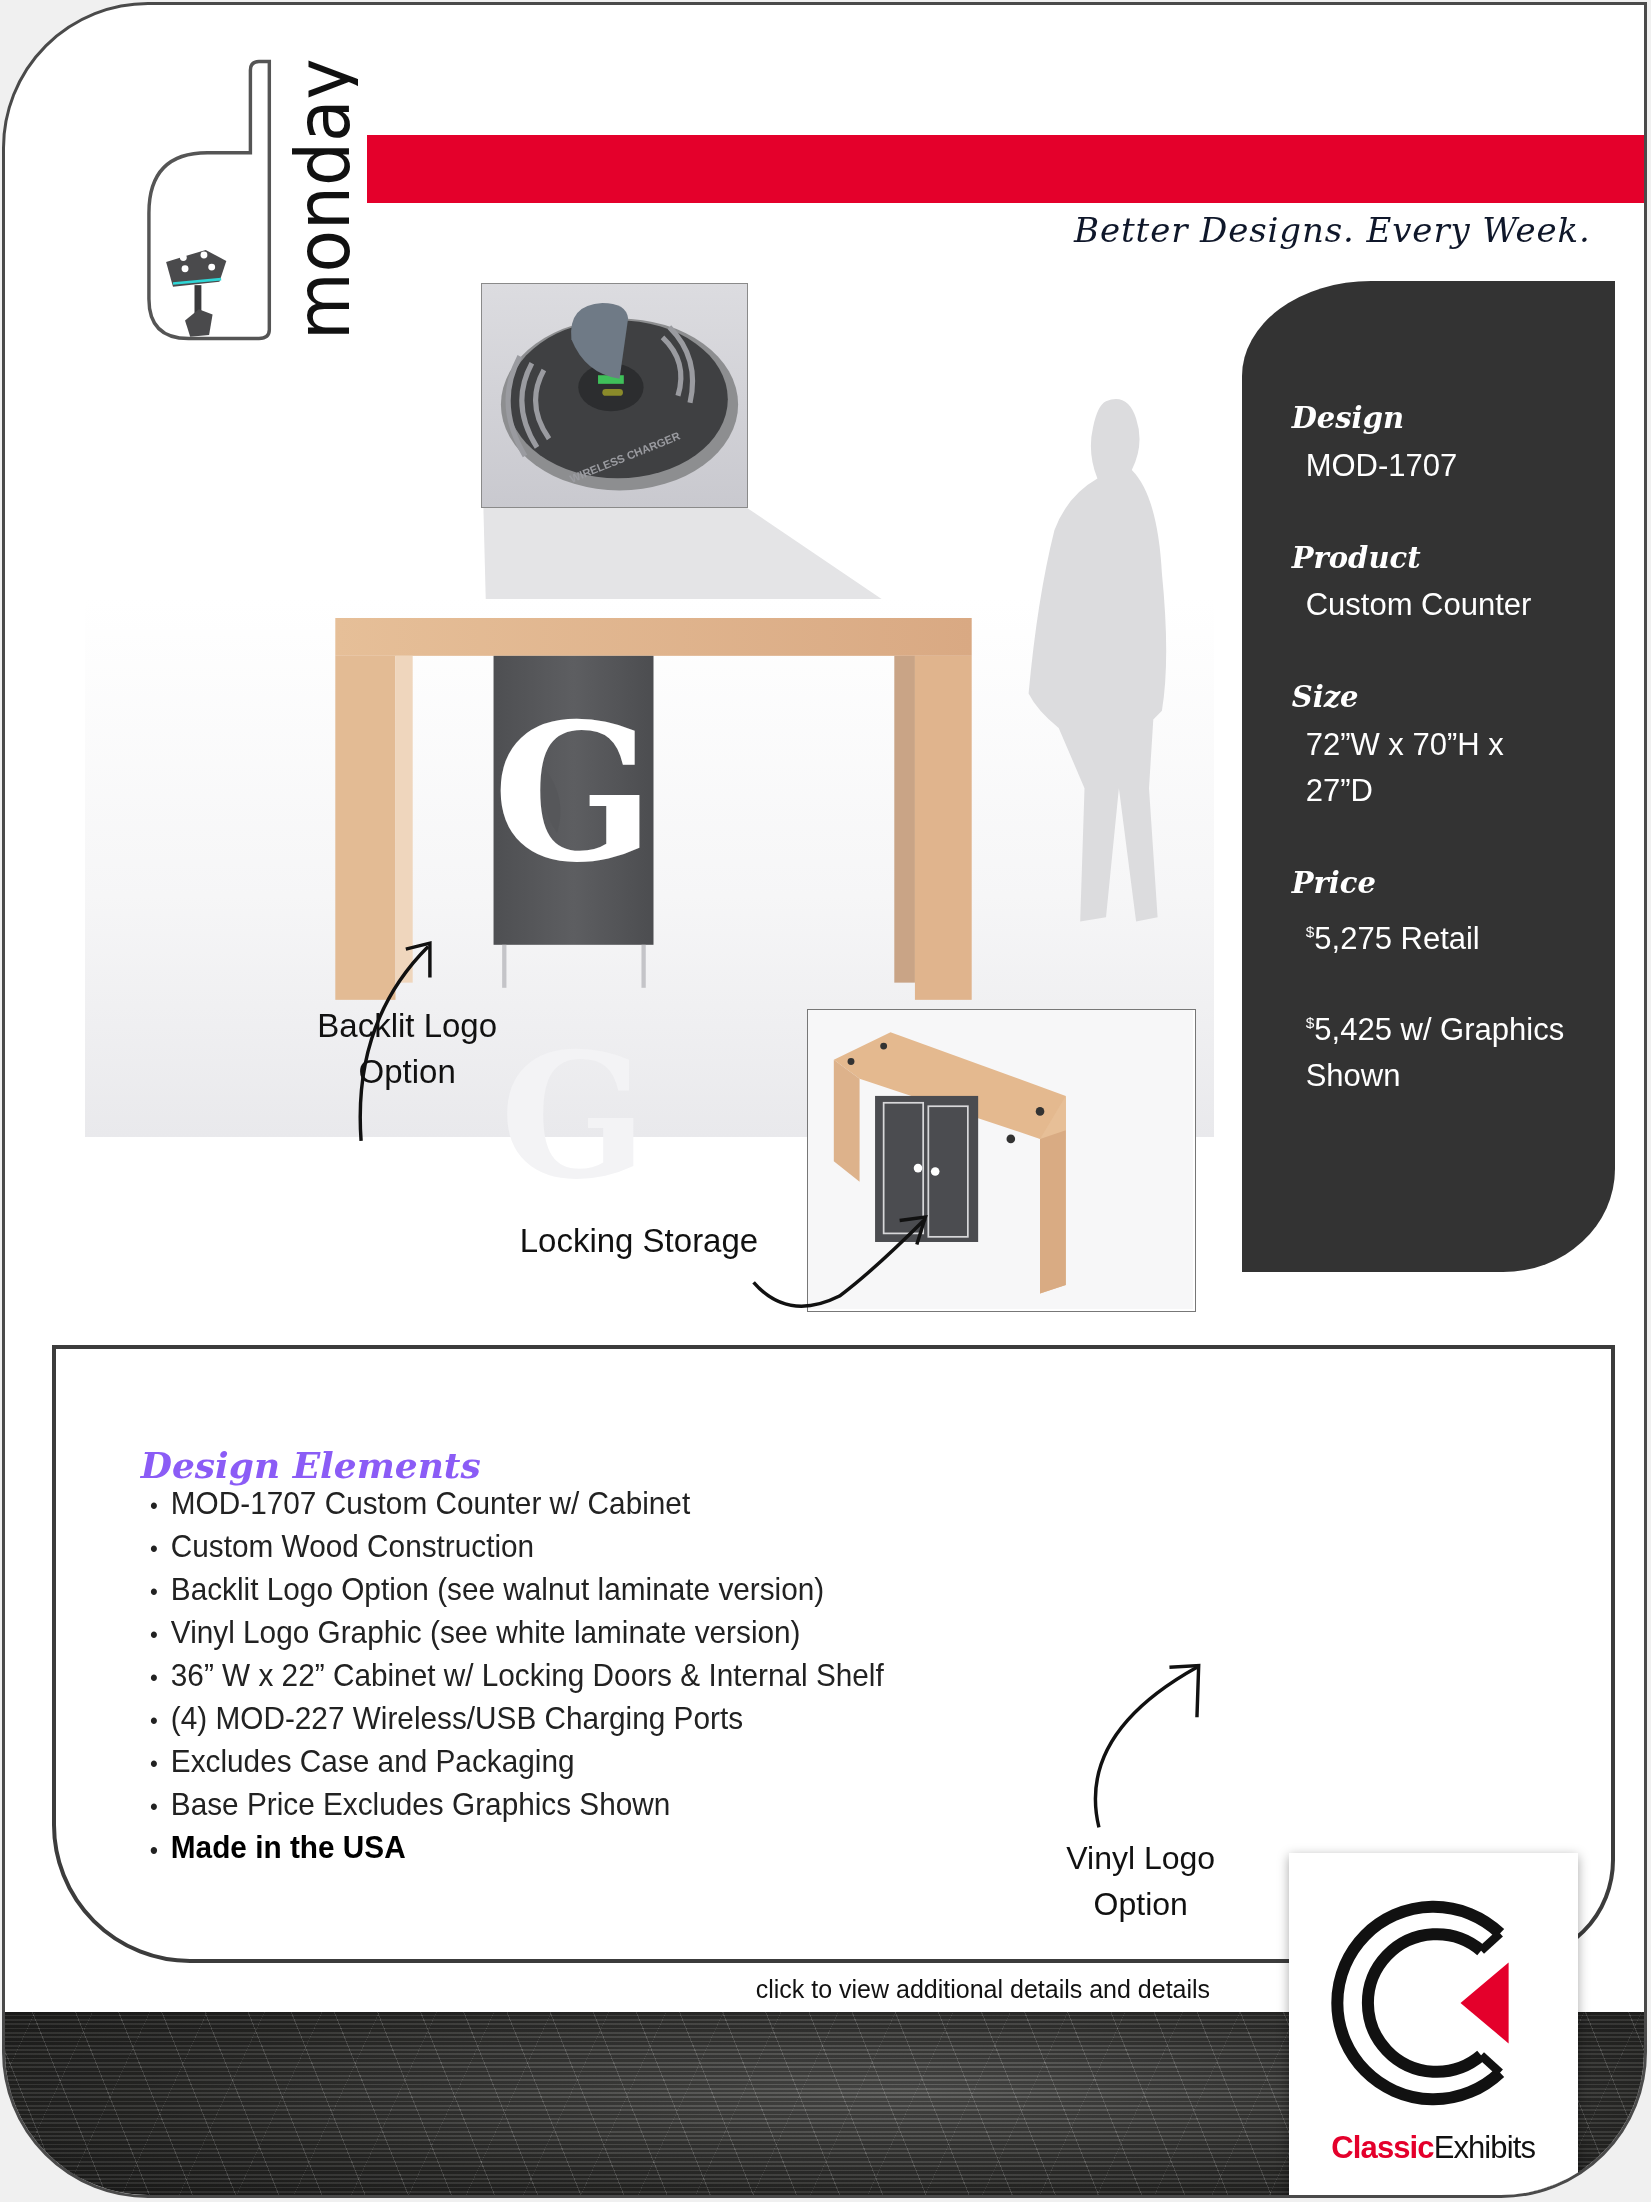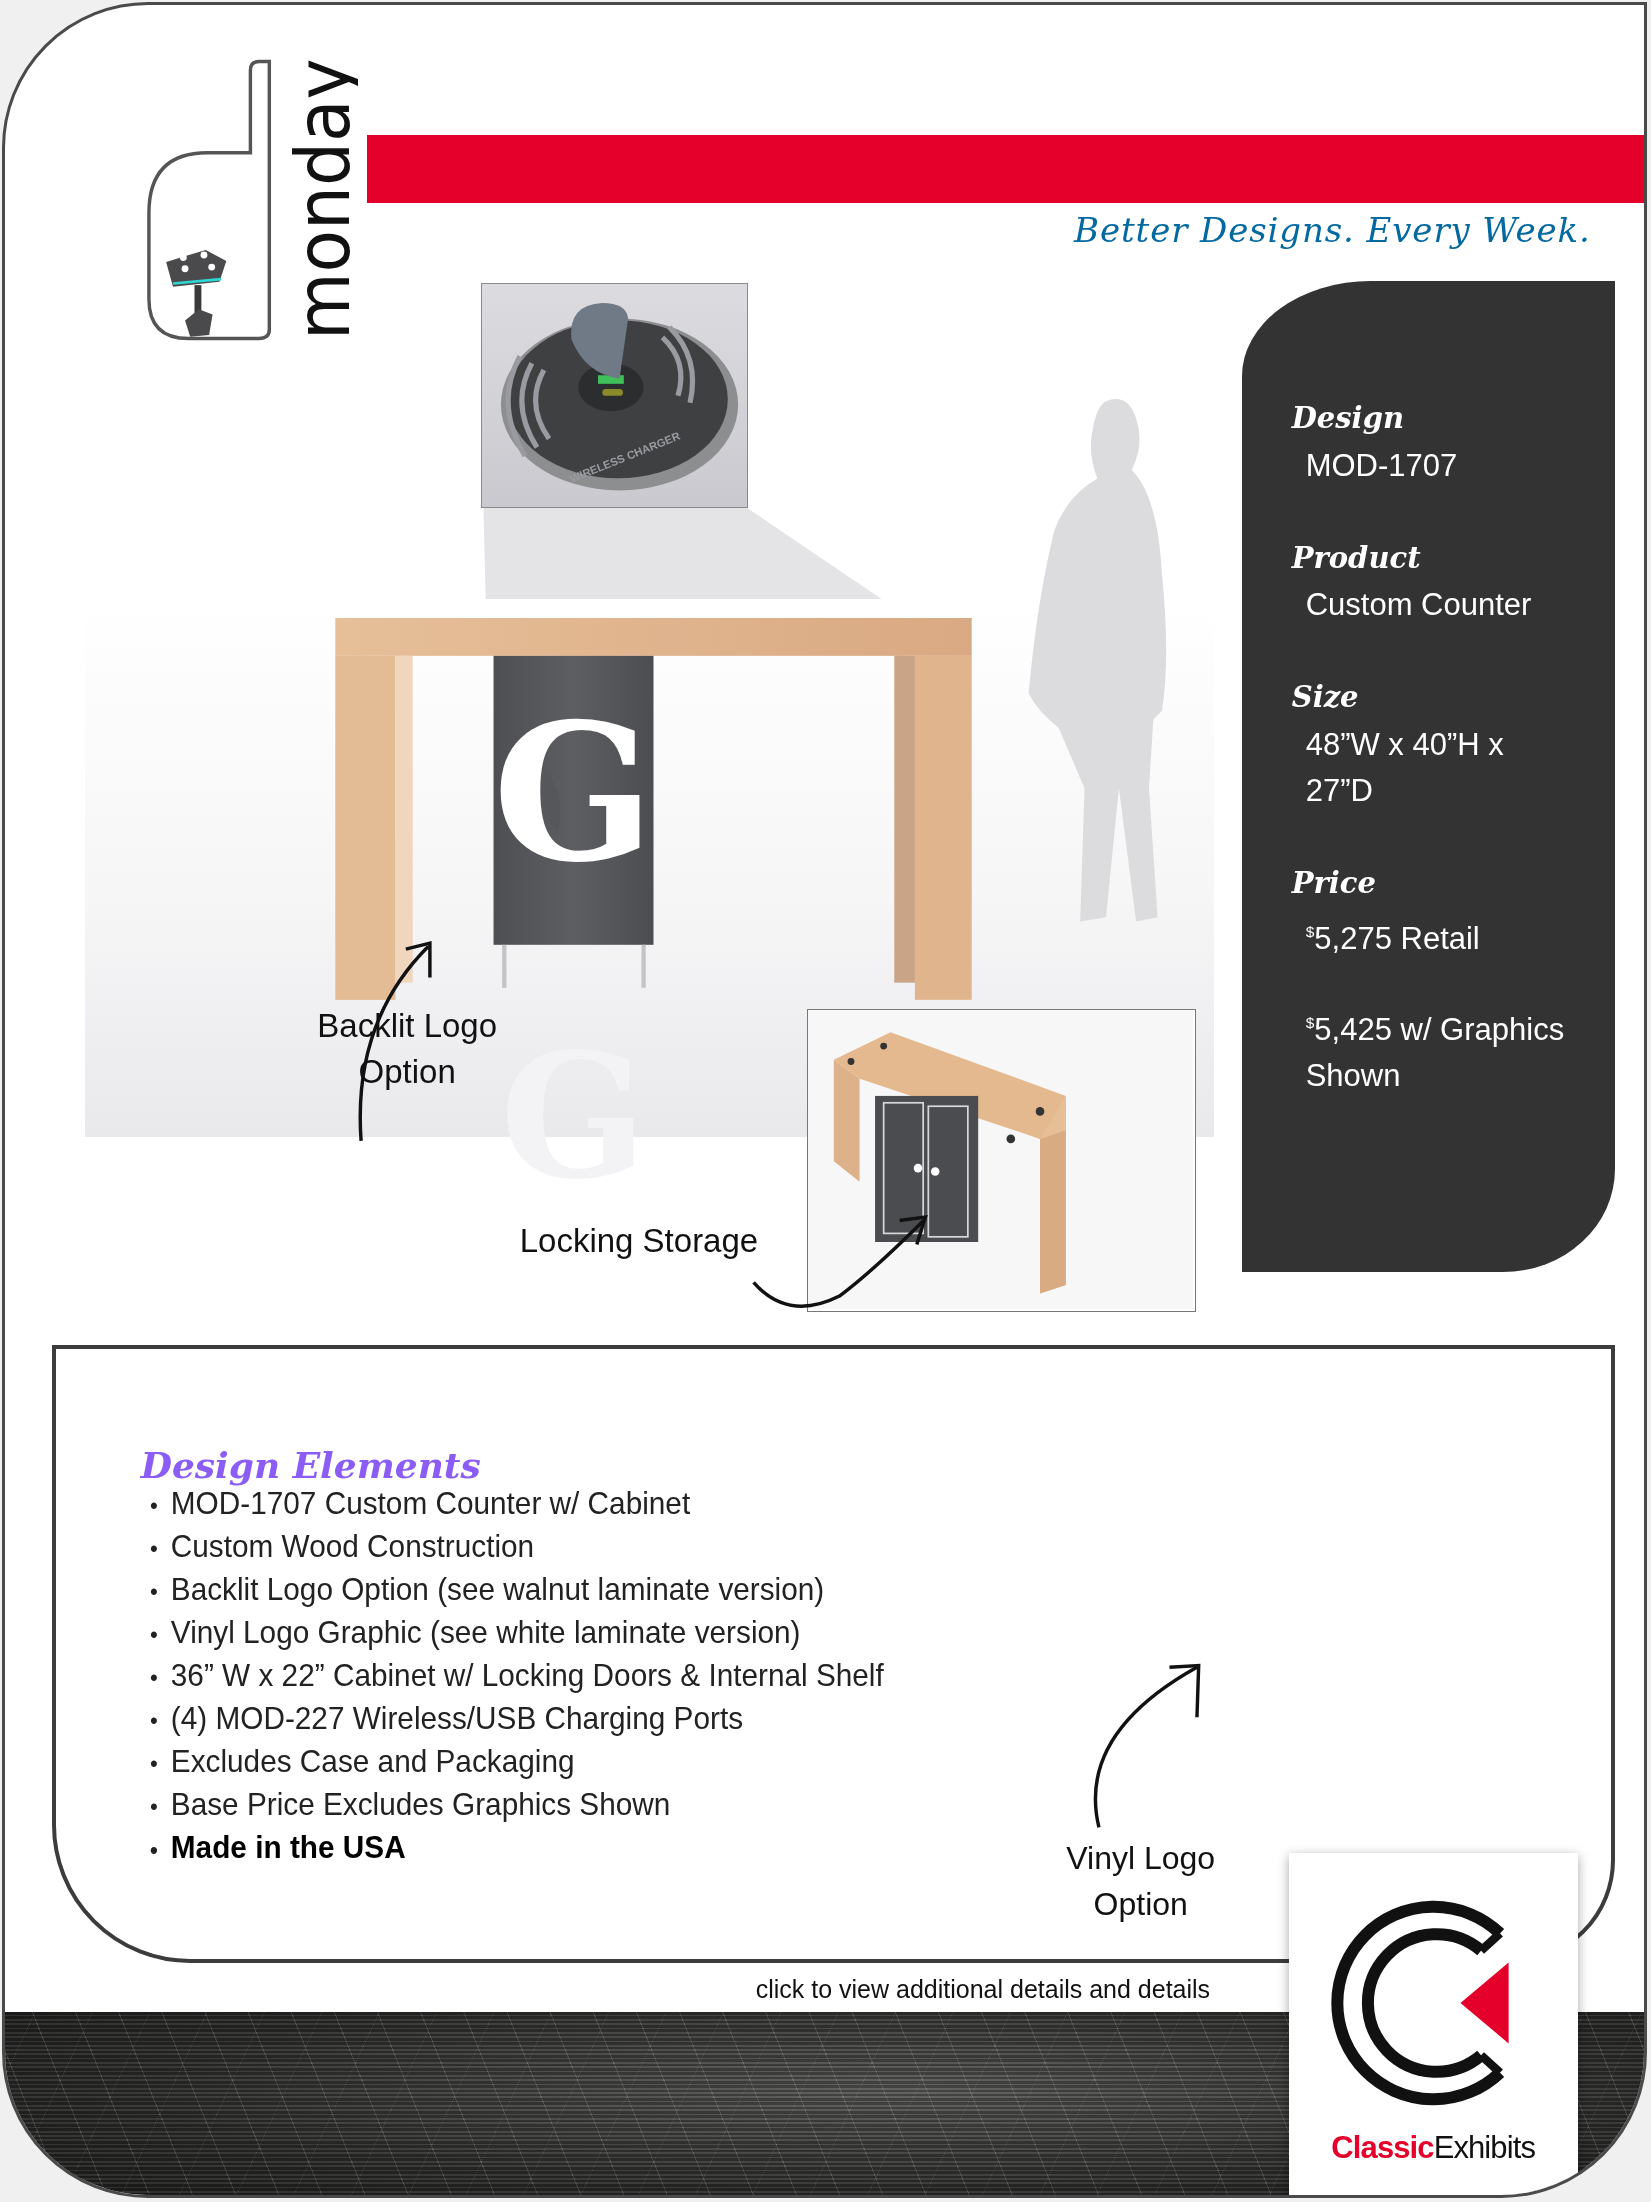--- a/index.html
+++ b/index.html
@@ -5,21 +5,21 @@
   html,body{margin:0;padding:0;}
   body{width:1652px;height:2203px;position:relative;overflow:hidden;background:#f0f0f0;font-family:"Liberation Sans",sans-serif;}
   .page{position:absolute;left:1.7px;top:1.7px;width:1645px;height:2196px;background:#fff;border:3.4px solid #4a4a4a;border-top-left-radius:146px;border-bottom-left-radius:146px;border-bottom-right-radius:146px;overflow:hidden;box-sizing:border-box;}
   .abs{position:absolute;}
   .texture{left:0;top:2007px;width:1645px;height:198px;background:
     repeating-linear-gradient(0deg,rgba(255,255,255,0.06) 0 1.7px,rgba(0,0,0,0.25) 1.7px 4.3px),
     repeating-linear-gradient(68deg,rgba(255,255,255,0.0) 0 19px,rgba(255,255,255,0.16) 19px 20px,rgba(255,255,255,0) 20px 40px),
     repeating-linear-gradient(115deg,rgba(255,255,255,0.0) 0 27px,rgba(255,255,255,0.12) 27px 27.5px,rgba(255,255,255,0) 27.5px 52px),
     radial-gradient(ellipse at 55% 40%,#5a5a58 0%,#2e2e2c 60%,#1c1c1b 100%);}
   .redbar{left:362px;top:130px;width:1286px;height:68px;background:#e4002b;}
-  .tagline{right:53px;top:205px;font-family:"DejaVu Serif",serif;font-style:italic;font-size:34px;color:#0369a1;letter-spacing:0.9px;}
+  .tagline{right:53px;top:205px;font-family:"DejaVu Serif",serif;font-style:italic;font-size:34px;color:#0f172a;letter-spacing:0.9px;}
   .logo-d{left:125px;top:53px;width:215px;height:284px;}
   .monday{left:274px;top:53px;width:79px;height:284px;}
   .charge-img{left:476px;top:278px;width:267px;height:225px;border:1.7px solid #8a8a8a;background:linear-gradient(180deg,#dcdce0,#c9c9cf);box-sizing:border-box;overflow:hidden;}
   .charge-label{left:774px;top:289px;font-size:33px;line-height:46px;color:#111;}
   .beam{left:0;top:0;width:1652px;height:2203px;pointer-events:none;}
   .scene{left:80px;top:594px;width:1129px;height:538px;background:linear-gradient(180deg,#ffffff 0%,#f6f6f7 55%,#e9e9ec 100%);}
   .silhouette{left:972px;top:379px;width:215px;height:559px;}
   .counter{left:250px;top:19px;width:637px;height:387px;}
   .backlit-label{left:282px;top:998px;width:241px;text-align:center;font-size:33px;line-height:46px;color:#111;}
   .storage-box{left:802px;top:1004px;width:389px;height:303px;border:1.7px solid #777;background:#fff;box-sizing:border-box;overflow:hidden;}
@@ -150,21 +150,21 @@
 
   <div class="abs frame"></div>
 
   <div class="abs dark-panel">
     <div class="dp-head" style="top:120px">Design</div>
     <div class="dp-val" style="top:162px">MOD-1707</div>
     <div class="dp-head" style="top:260px">Product</div>
     <div class="dp-val" style="top:301px">Custom Counter</div>
     <div class="dp-head" style="top:399px">Size</div>
     <div class="dp-val" style="top:441px">
-      <div>48”W x 40”H x</div>
+      <div>72”W x 70”H x</div>
       <div>27”D</div>
     </div>
     <div class="dp-head" style="top:585px">Price</div>
     <div class="dp-val" style="top:628px"><sup>$</sup><span>5,275 Retail</span></div>
     <div class="dp-val" style="top:719px">
       <div><sup>$</sup><span>5,425 w/ Graphics</span></div>
       <div>Shown</div>
     </div>
   </div>
 

